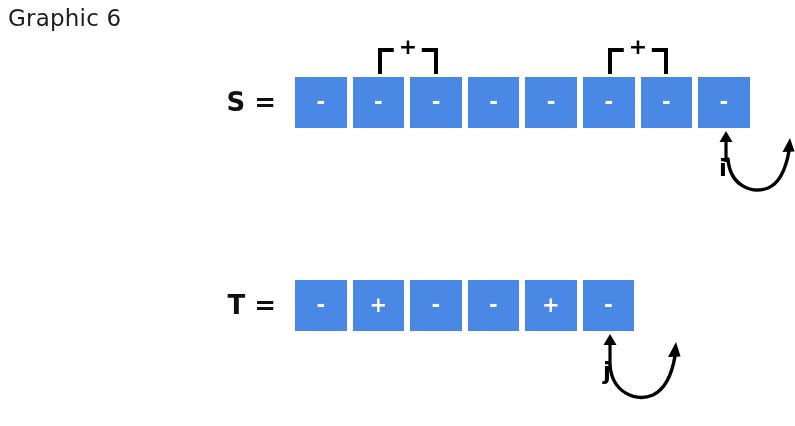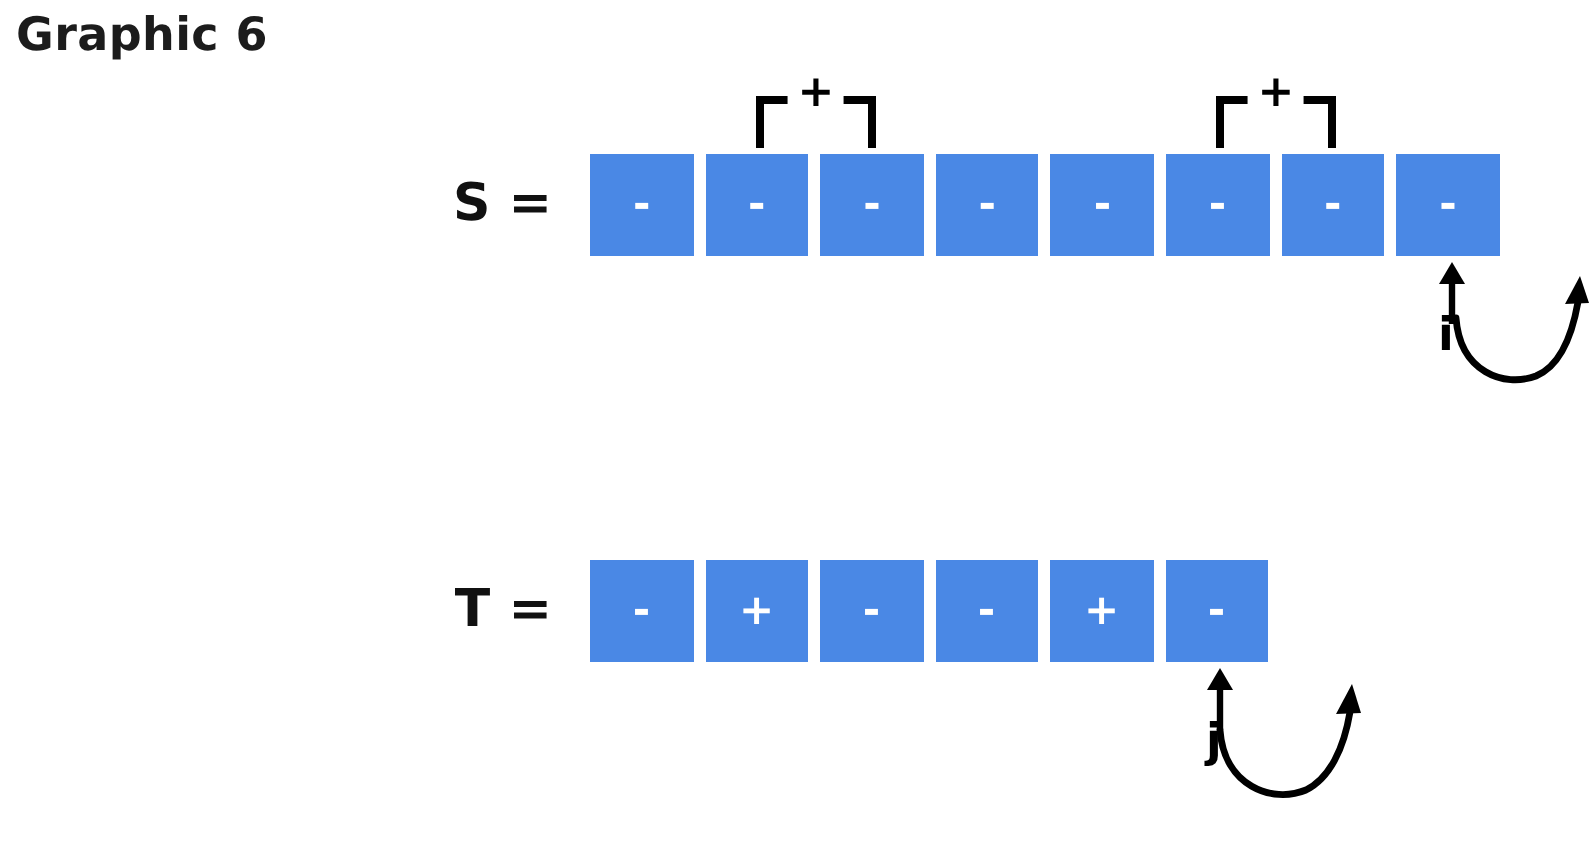--- a/index.html
+++ b/index.html
@@ -14,21 +14,21 @@
     overflow: hidden;
     font-family: "DejaVu Sans", "Liberation Sans", sans-serif;
     color: #1a1a1a;
   }
 
   #page-title {
     position: absolute;
     left: 8px;
     top: 5px;
     font-size: 23px;
-    font-weight: bold;
+    font-weight: normal;
     letter-spacing: 0.2px;
     color: #1c1c1c;
     white-space: nowrap;
   }
 
   
   .array-row {
     position: absolute;
   }
   .array-label {

